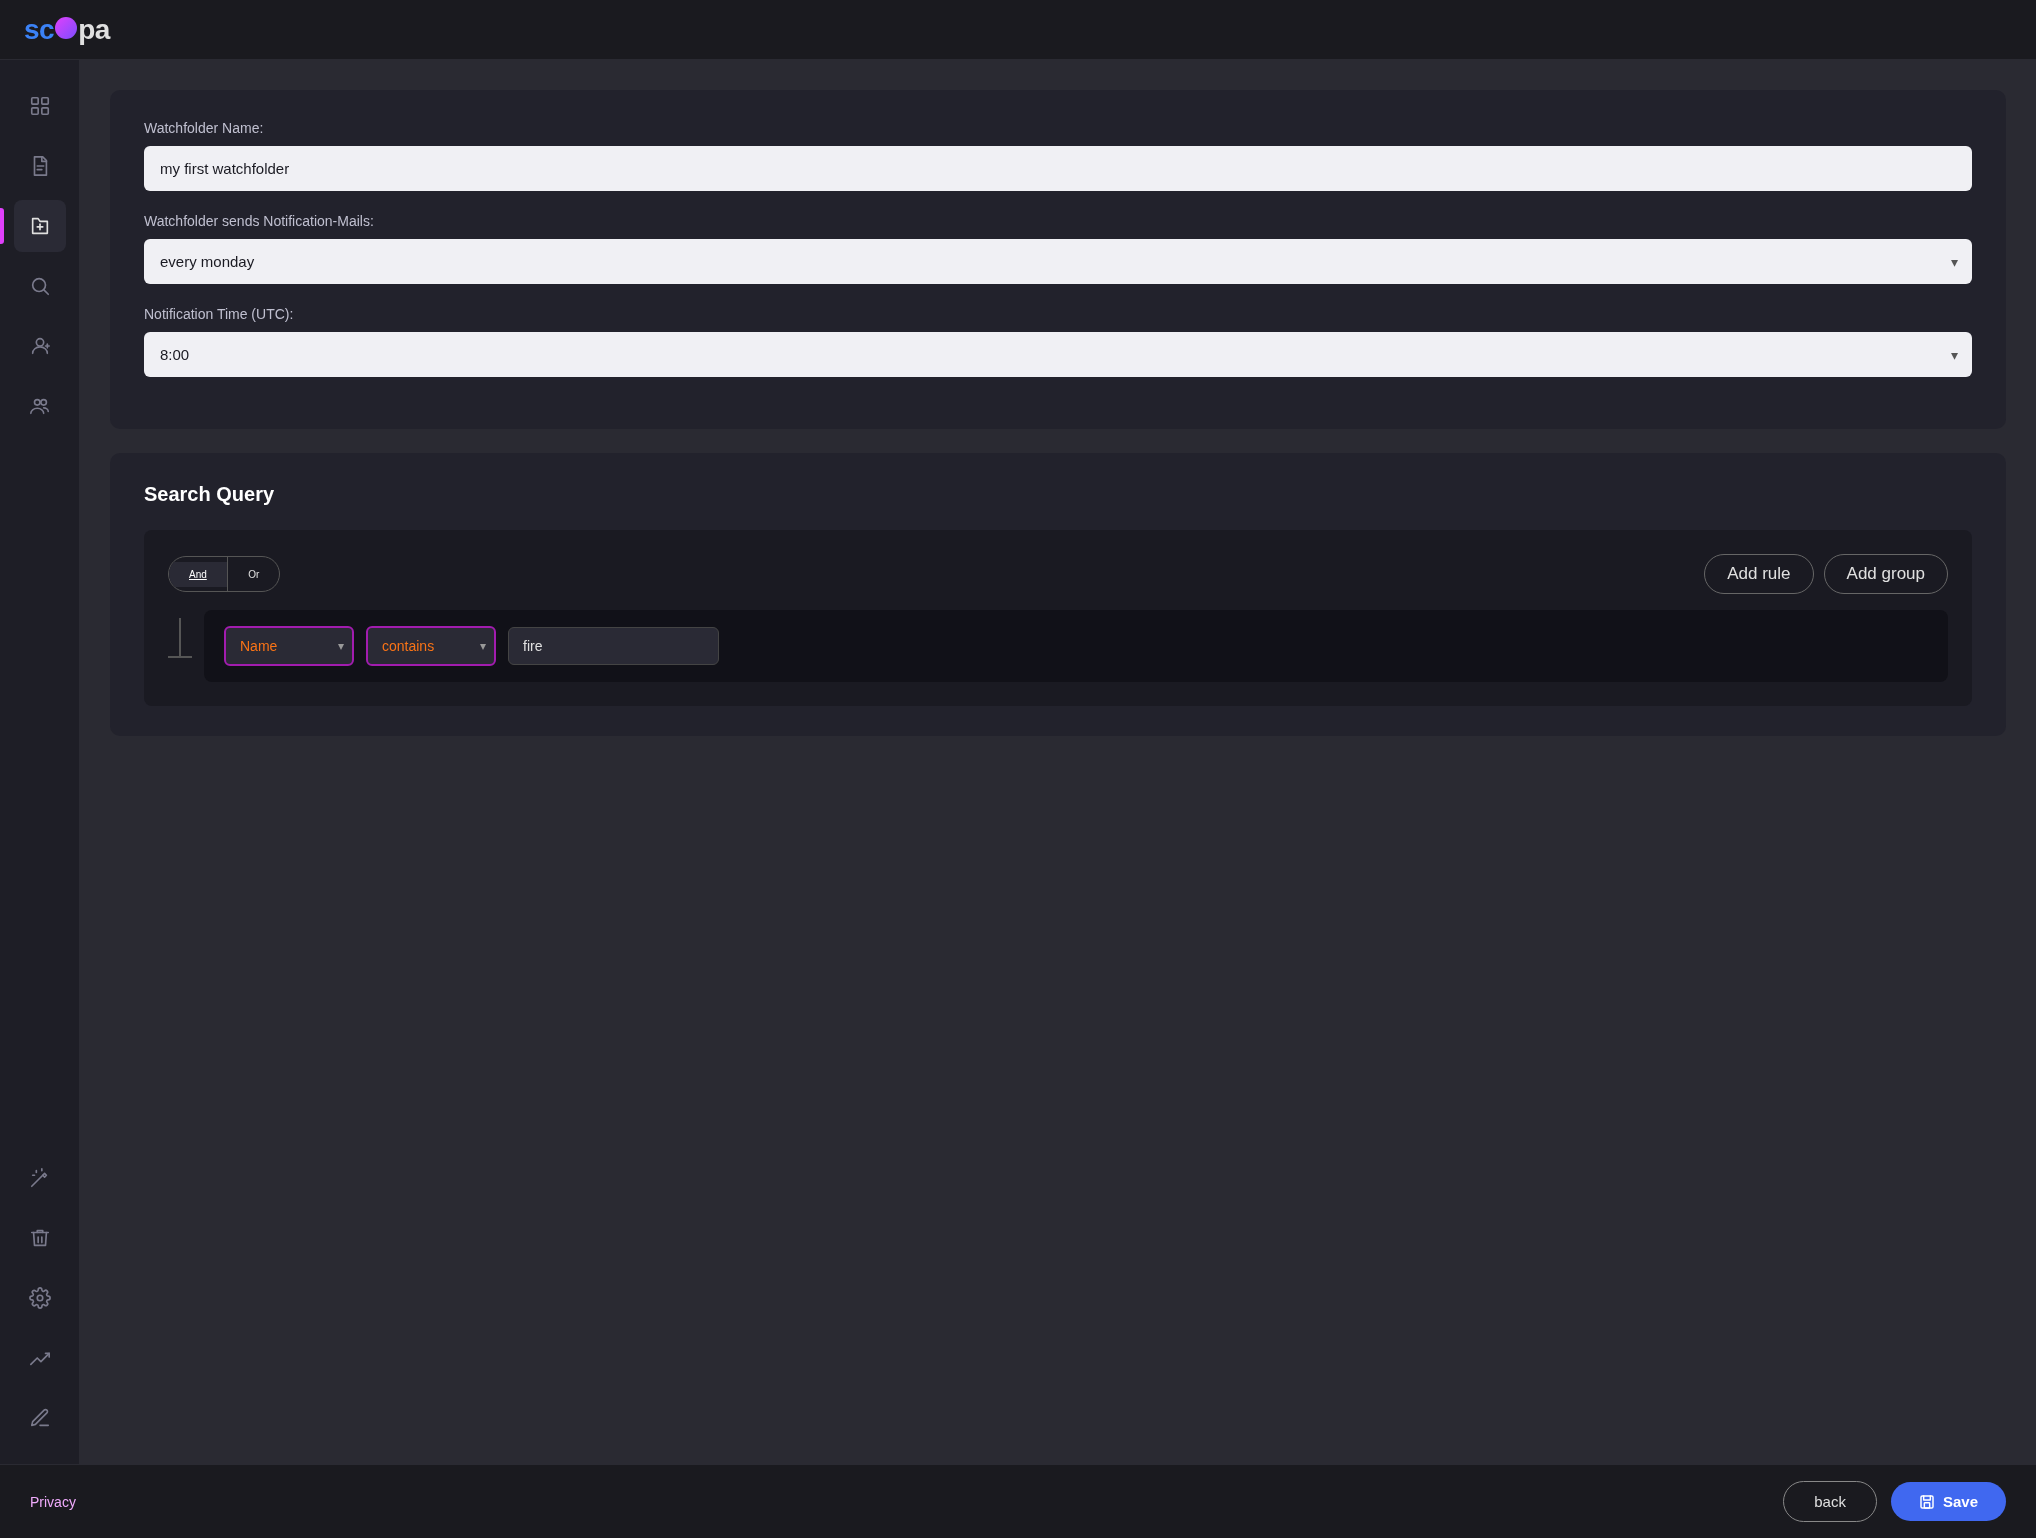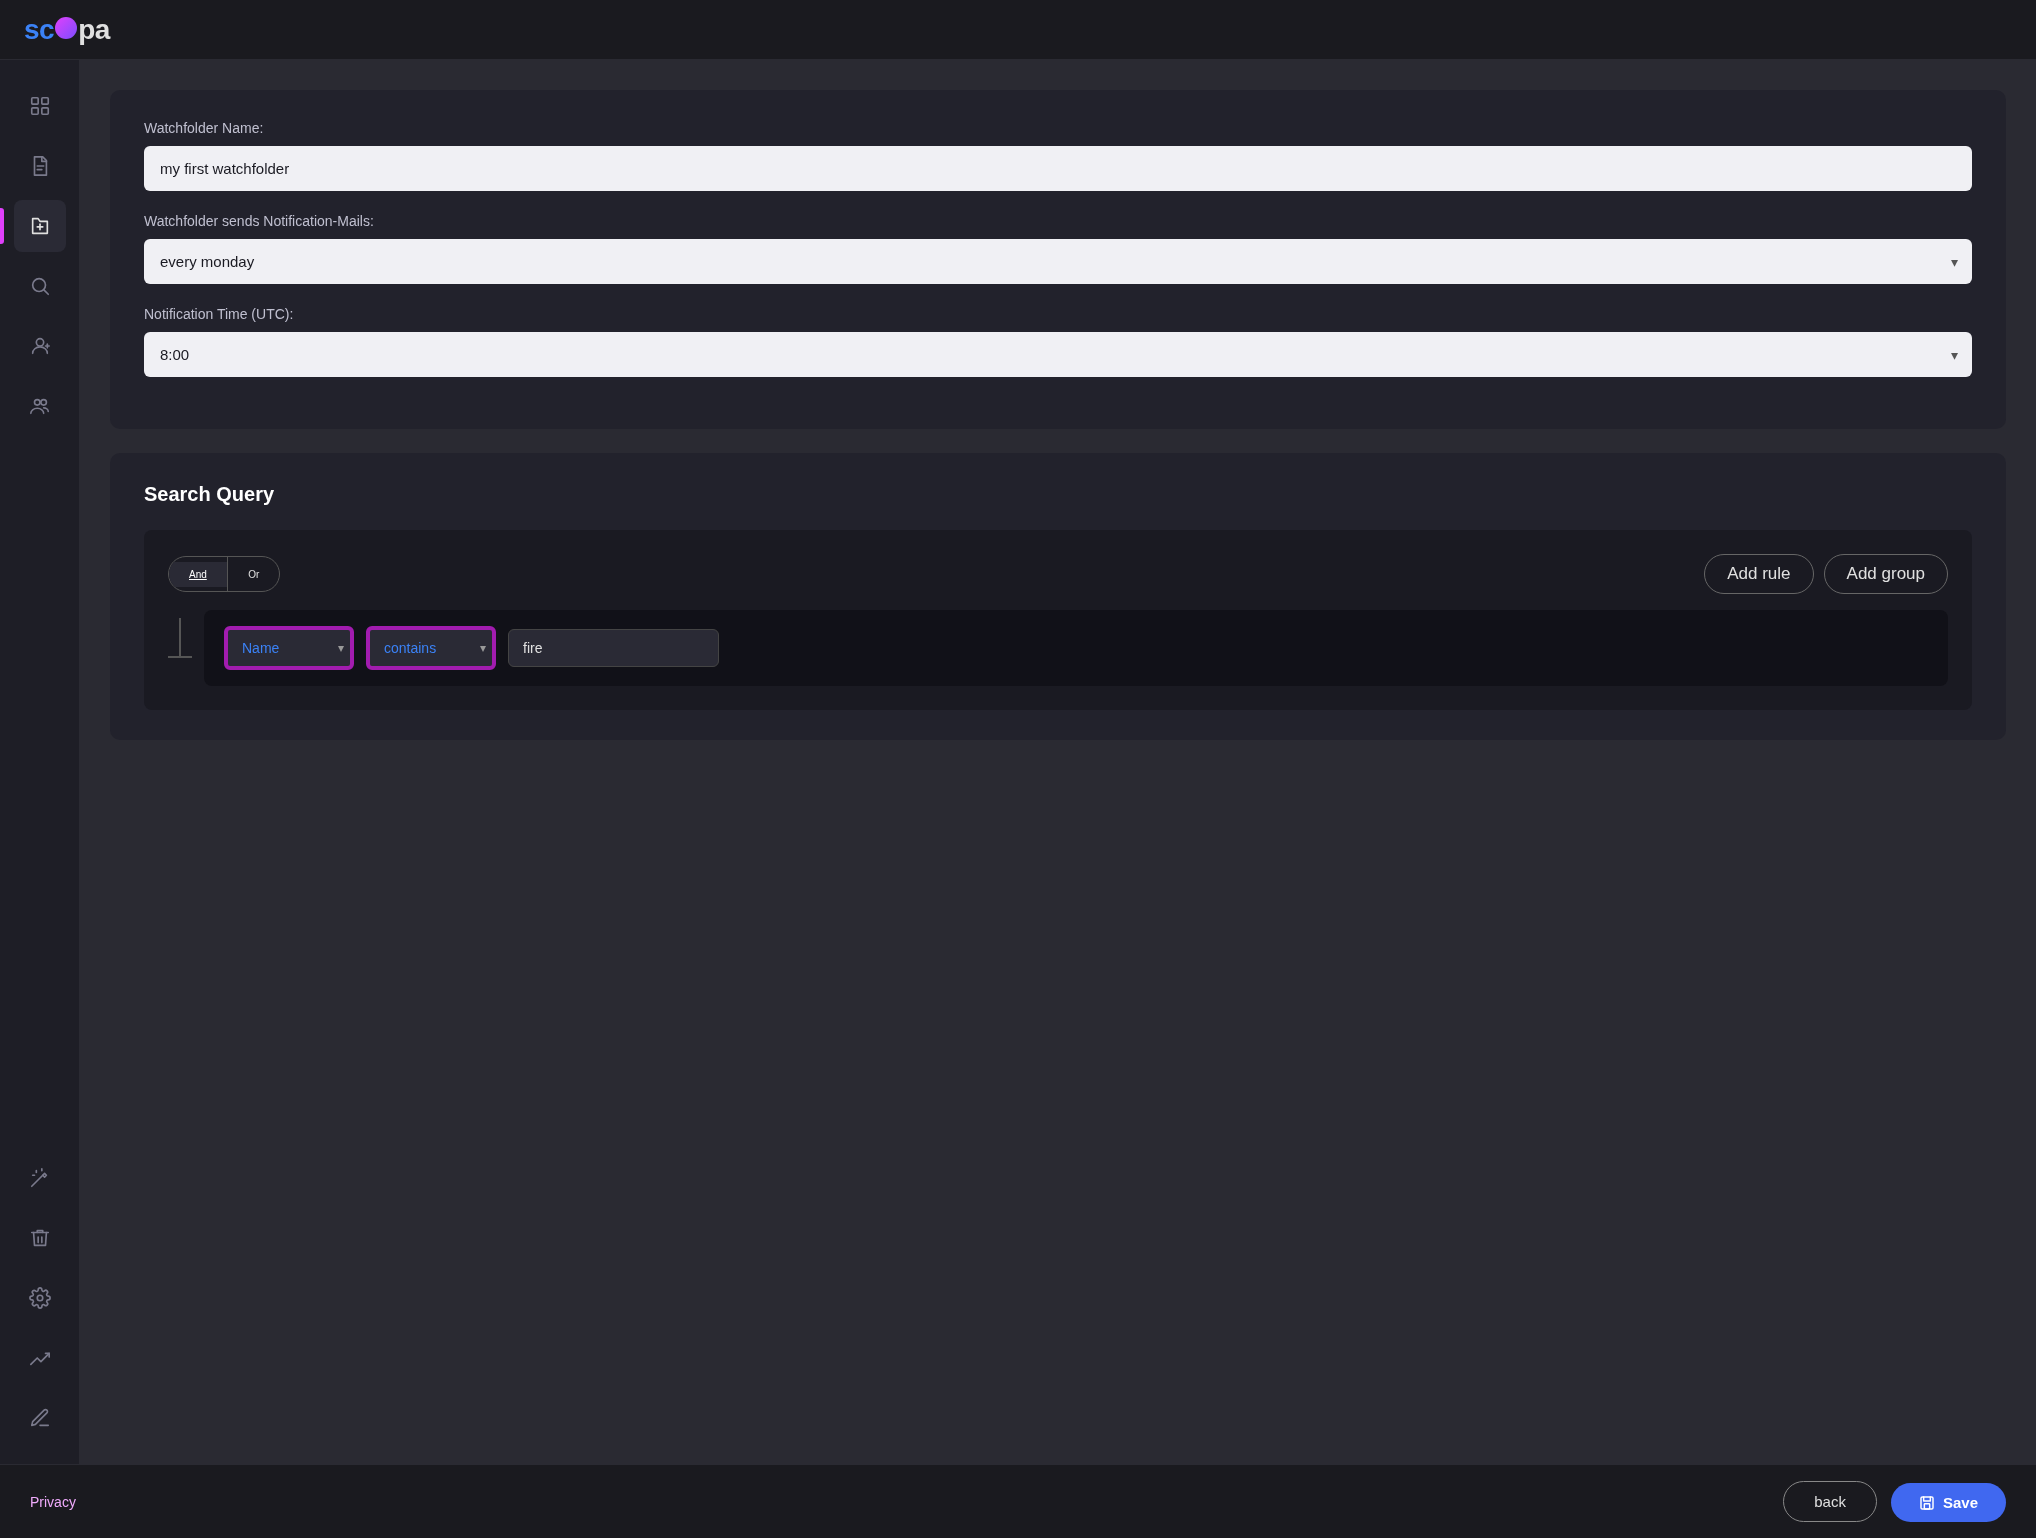--- a/index.html
+++ b/index.html
@@ -248,22 +248,22 @@
       background: #111118;
       border-radius: 8px;
       padding: 16px 20px;
       flex: 1;
     }
     .rule-select-wrapper {
       position: relative;
     }
     .rule-select {
       background: #2a2a35;
-      color: #3b82f6;
-      border: 4px solid #a21caf;
+      color: #f97316;
+      border: 2px solid #a21caf;
       border-radius: 6px;
       padding: 10px 36px 10px 14px;
       font-size: 14px;
       outline: none;
       appearance: none;
       cursor: pointer;
       min-width: 130px;
     }
     .rule-input {
       background: #2a2a35;
@@ -286,21 +286,21 @@
       border-top: 1px solid #2a2a32;
     }
     .footer-privacy {
       font-size: 14px;
       color: #f0abfc;
       cursor: pointer;
     }
     .footer-actions {
       display: flex;
       gap: 14px;
-      align-items: flex-end;
+      align-items: center;
     }
     .btn-back {
       padding: 11px 30px;
       border-radius: 24px;
       border: 1.5px solid #888;
       background: transparent;
       color: #e0e0e0;
       font-size: 15px;
       cursor: pointer;
     }

